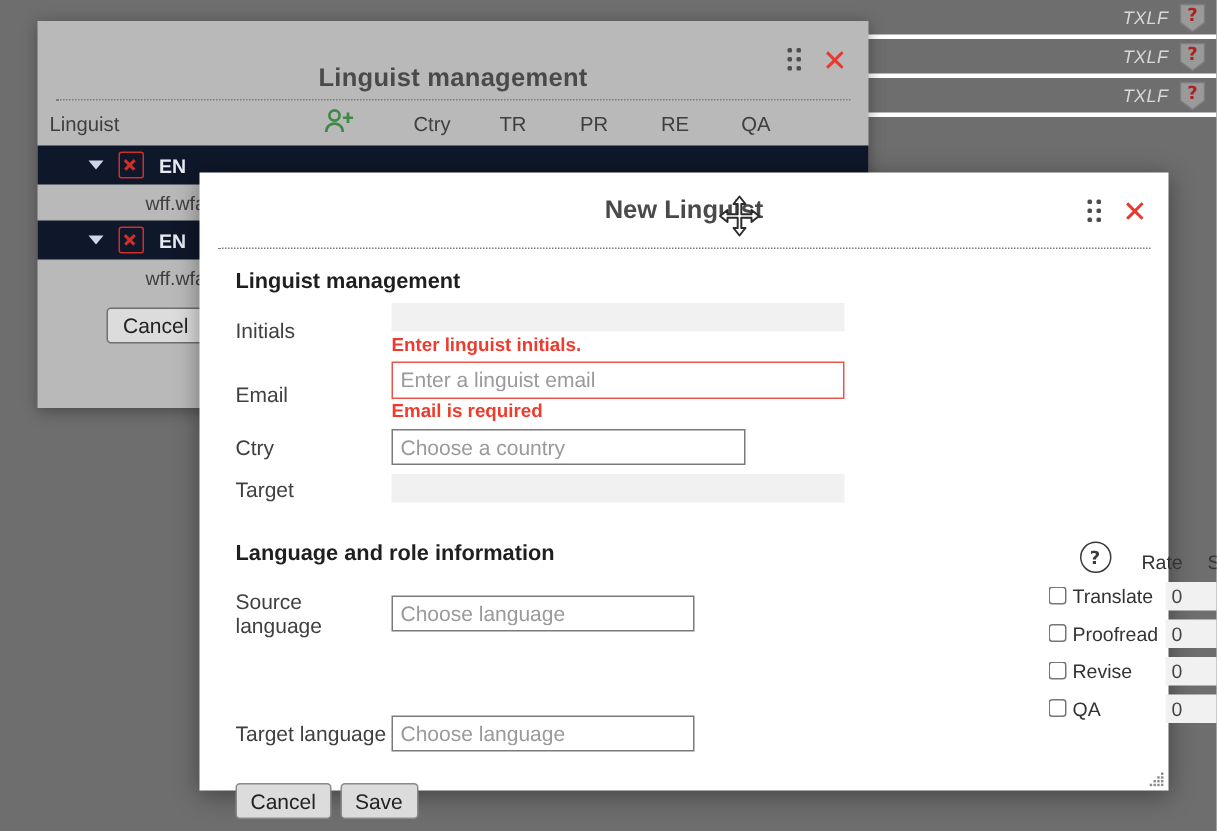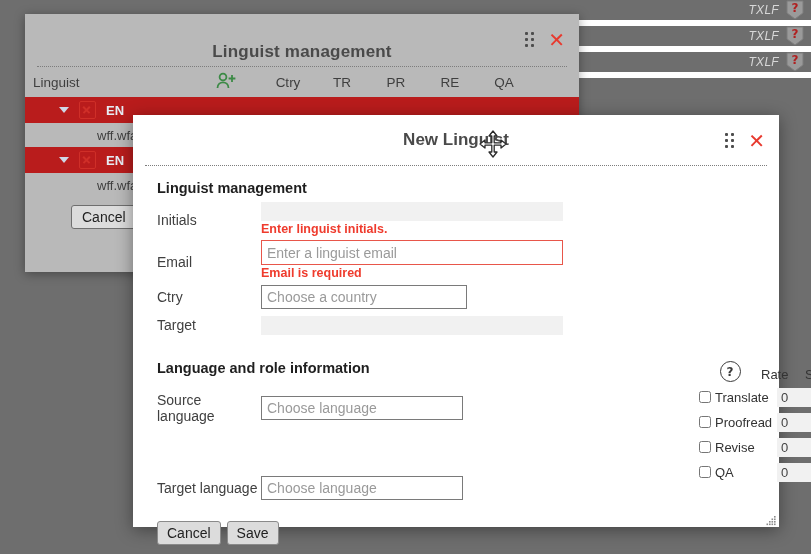--- a/index.html
+++ b/index.html
@@ -5,21 +5,21 @@
   html,body{margin:0;padding:0;}
   body{
     width:811px;height:554px;overflow:hidden;position:relative;
     font-family:"Liberation Sans", sans-serif;
     background:#6e6e6e;
   }
   
   #backdrop{position:absolute;inset:0;background:#6e6e6e;}
   .bg-row{
     position:absolute;right:0;height:26px;width:240px;
-    border-bottom:6px solid #ffffff;
+    border-bottom:3px solid #ffffff;
     display:flex;align-items:center;justify-content:flex-end;
     padding-right:6px;box-sizing:border-box;
   }
   .bg-row .txlf{
     font-style:italic;font-size:12px;color:#d8d8d8;margin-right:6px;
     letter-spacing:.3px;
   }
   .qmark{
     width:20px;height:22px;display:inline-block;position:relative;
   }
@@ -52,21 +52,21 @@
     border-top:1px dotted #7d7d7d;margin:0 12px;
   }
   #lmCols{
     display:flex;align-items:center;height:30px;font-size:13.5px;color:#3f3f3f;
     padding:0 8px;box-sizing:border-box;
   }
   #lmCols .c-ling{width:160px;text-align:left;}
   #lmCols .c-icon{width:68px;text-align:center;}
   #lmCols .c-n{width:54px;text-align:center;}
   .lm-row{
-    height:26px;background:#b91c1c;display:flex;align-items:center;
+    height:26px;background:#0f172a;display:flex;align-items:center;
     padding-left:8px;box-sizing:border-box;gap:10px;
   }
   .chev{
     width:0;height:0;border-left:5px solid transparent;border-right:5px solid transparent;
     border-top:6px solid #cfd8e6;margin-left:26px;
   }
   .delbox{
     width:15px;height:16px;border:1.6px solid #cf2f28;border-radius:2px;
     position:relative;background:transparent;
   }
@@ -253,21 +253,21 @@
     <div class="frow" style="align-items:flex-start;">
       <div class="flabel" style="width:104px;padding-top:14px;">Email</div>
       <div style="flex:1;">
         <input class="tbox err-border" style="width: 302px; height: 25px;" placeholder="Enter a linguist email">
         <div class="ferr">Email is required</div>
       </div>
     </div>
 
     <div class="frow" style="margin-top:0px;">
       <div class="flabel" style="width:104px;">Ctry</div>
-      <input class="tbox bordered" style="width: 206px; height: 24px;" placeholder="Choose a country">
+      <input class="tbox bordered" style="width: 236px; height: 24px;" placeholder="Choose a country">
     </div>
 
     <div class="frow" style="margin-top:2px;">
       <div class="flabel" style="width:104px;">Target</div>
       <input class="tbox flat" style="width: 302px; height: 19px;" placeholder="">
     </div>
 
     <div class="sec-head" style="margin-top:22px;">Language and role information</div>
 
     <div class="frow" style="margin-top:16px;align-items:center;">

